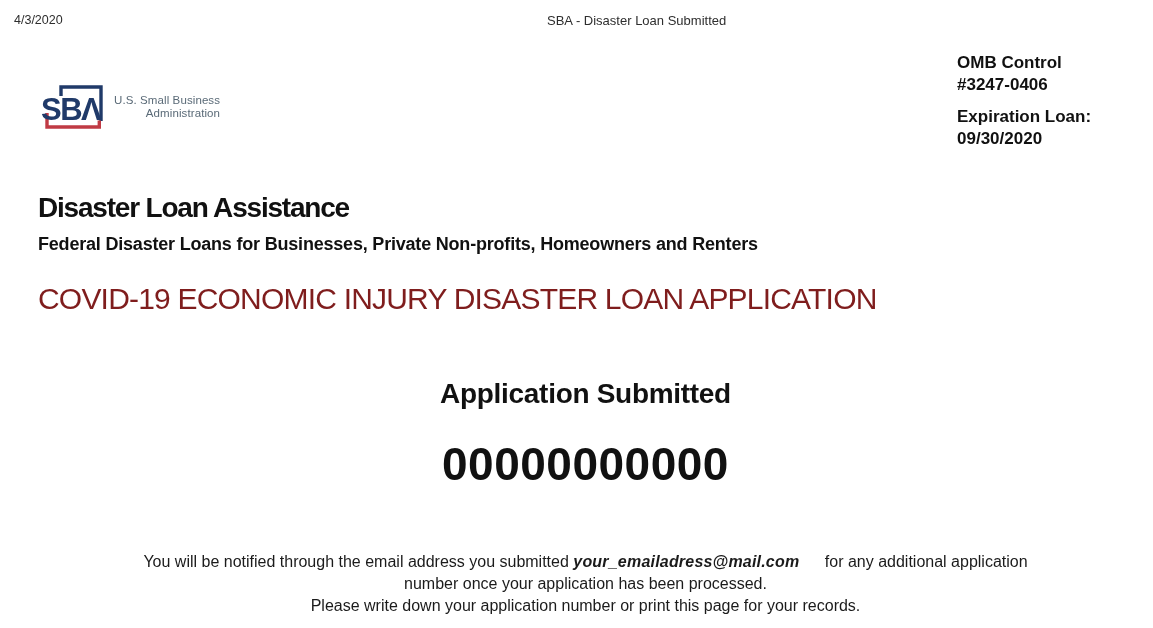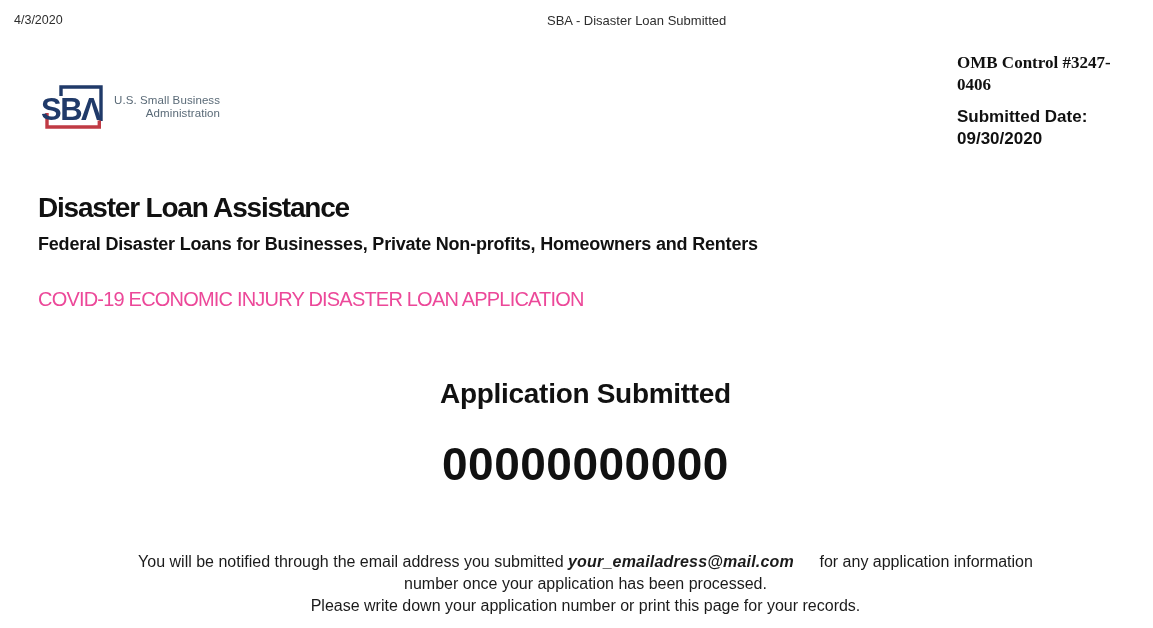--- a/index.html
+++ b/index.html
@@ -35,38 +35,38 @@
   }
   .org-text span { display: block; }
 
   
   .omb-block {
     position: absolute; top: 52px; right: 36px;
     width: 160px;
     font-size: 17px; font-weight: 700; line-height: 22px;
     color: #111111;
   }
-  .omb-control { margin-bottom: 10px; font-family: Liberation Serif, serif; }
+  .omb-control { margin-bottom: 10px; }
   .omb-exp span { display: block; }
 
   
   .page-title {
     margin: 186px 0 0 38px;
     font-size: 28px; line-height: 44px; font-weight: 700;
     letter-spacing: -1.2px; color: #111111;
   }
   .page-subtitle {
     margin: 2px 0 12px 38px;
     font-size: 18px; line-height: 24px; font-weight: 700;
     letter-spacing: -0.2px; color: #111111;
   }
   .section-heading {
     margin: 28px 0 0 38px;
-    font-size: 20px; line-height: 30px; font-weight: 400;
-    letter-spacing: -0.8px; color: #ec4899;
+    font-size: 30px; line-height: 30px; font-weight: 400;
+    letter-spacing: -0.8px; color: #7f1d1d;
   }
 
   
   .centered { text-align: center; padding-left: 18px; }
   .status-heading {
     margin-top: 66px;
     font-size: 28px; line-height: 28px; font-weight: 700;
     letter-spacing: -0.3px; color: #111111;
   }
   .app-number {
@@ -98,32 +98,32 @@
   </svg>
   <div class="org-text">
     <span>U.S. Small Business</span>
     <span>Administration</span>
   </div>
 </div>
 
 <div class="omb-block">
   <p class="omb-control">OMB Control #3247-0406</p>
   <p class="omb-exp">
-    <span>Submitted Date:</span>
+    <span>Expiration Loan:</span>
     <span>09/30/2020</span>
   </p>
 </div>
 
 <main>
   <h1 class="page-title">Disaster Loan Assistance</h1>
   <h2 class="page-subtitle">Federal Disaster Loans for Businesses, Private Non-profits, Homeowners and Renters</h2>
   <h3 class="section-heading">COVID-19 ECONOMIC INJURY DISASTER LOAN APPLICATION</h3>
 
   <section class="centered">
     <p class="status-heading">Application Submitted</p>
     <p class="app-number">00000000000</p>
     <div class="notice">
-      <p><span>You will be notified through the email address you submitted </span><span class="email">your_emailadress@mail.com</span><span> for any application information</span></p>
+      <p><span>You will be notified through the email address you submitted </span><span class="email">your_emailadress@mail.com</span><span> for any additional application</span></p>
       <p>number once your application has been processed.</p>
       <p>Please write down your application number or print this page for your records.</p>
     </div>
   </section>
 </main>
 
 </body></html>

